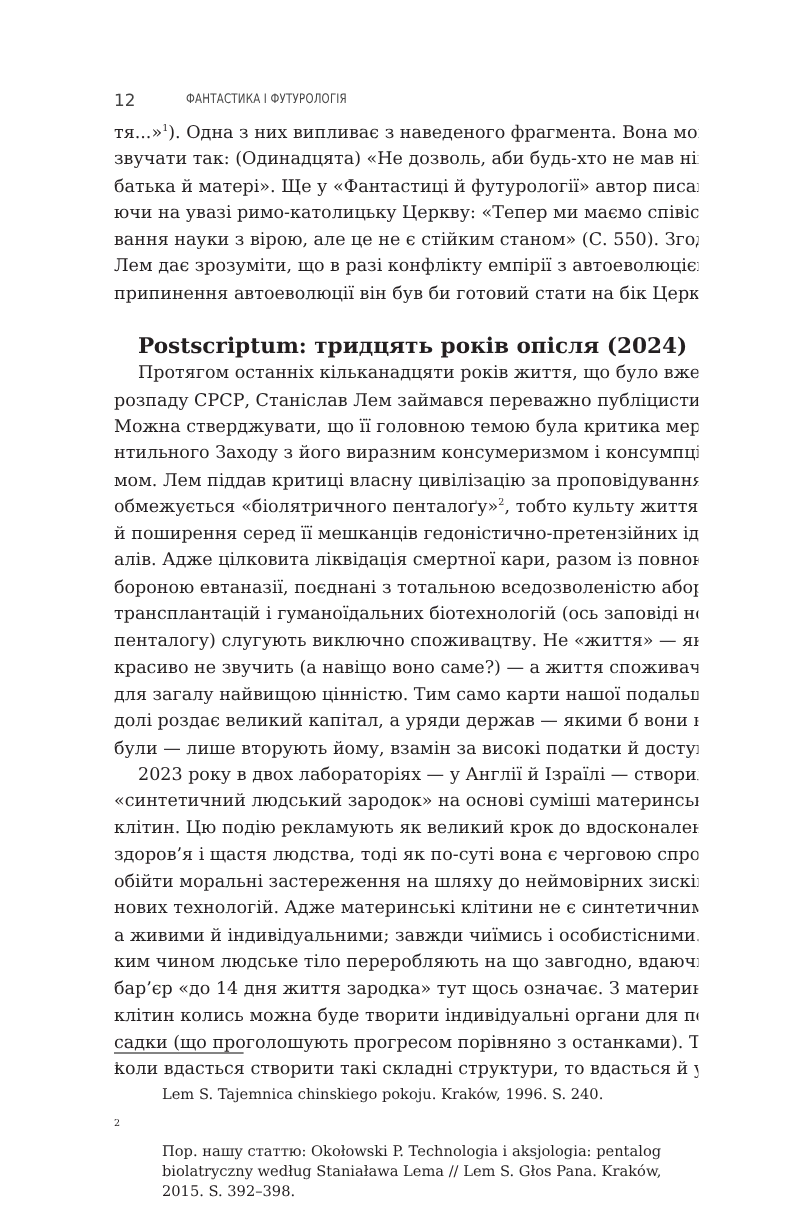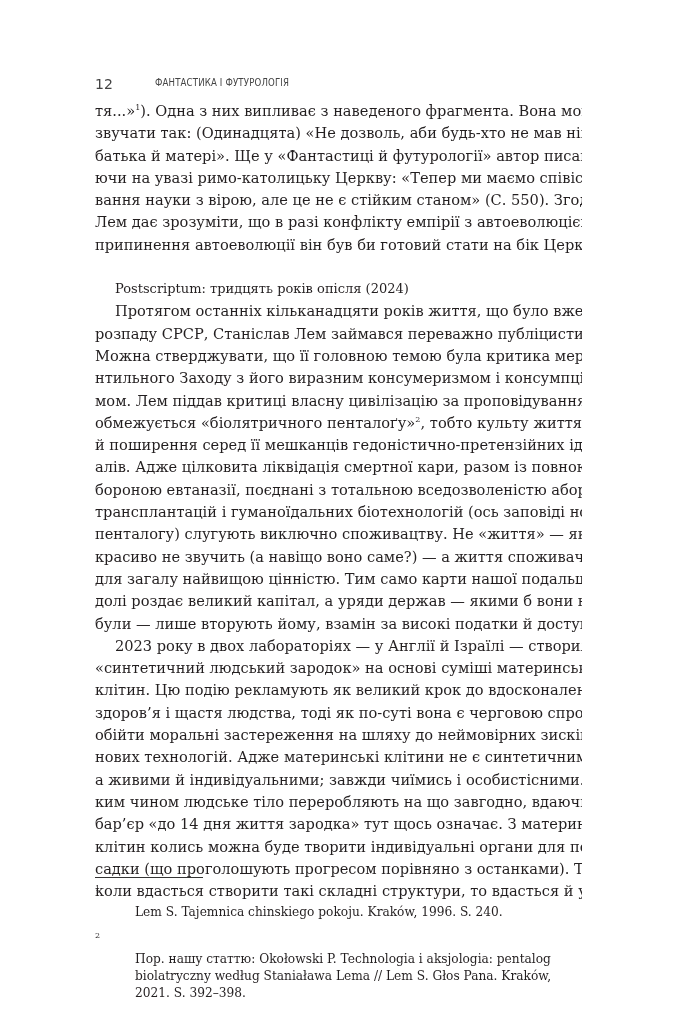--- a/index.html
+++ b/index.html
@@ -4,21 +4,21 @@
   <style>
     html, body { margin: 0; padding: 0; background: #ffffff; }
     body { width: 674px; height: 1024px; position: relative; overflow: hidden; color: #231f20; }
     .header { position: absolute; left: 95px; top: 60px; display: flex; align-items: flex-start; margin-top: 16px; }
     .page-num { font-family: "DejaVu Sans", sans-serif; font-size: 14px; color: #444; width: 60px; letter-spacing: 0; }
     .running-title { font-family: "DejaVu Sans", sans-serif; font-size: 11px; color: #444; transform: scaleX(0.78); transform-origin: left center; letter-spacing: 0.2px; }
     .body { position: absolute; left: 95px; top: 100px; width: 487px; font-family: "DejaVu Serif", serif; font-size: 14.6px; line-height: 22.3px; text-align: justify; }
     .line { display: block; white-space: nowrap; text-align: justify; text-align-last: justify; height: 22.3px; overflow: hidden; }
     .line.last { text-align-last: left; }
     .indent { padding-left: 20px; }
-    .heading { font-family: "DejaVu Serif", serif; font-weight: normal; font-size: 13px; margin-top: 22px; padding-left: 20px; height: 22.3px; }
+    .heading { font-family: "DejaVu Serif", serif; font-weight: bold; font-size: 18px; margin-top: 22px; padding-left: 20px; height: 22.3px; }
     sup { font-size: 8px; line-height: 0; vertical-align: super; }
     .fn-rule { position: absolute; left: 95px; top: 877px; width: 108px; border-top: 1px solid #333; }
     .footnotes { position: absolute; left: 95px; top: 880px; width: 487px; font-family: "DejaVu Serif", serif; font-size: 12.2px; line-height: 17px; }
     .fn { display: flex; margin-bottom: 6px; }
     .fn-mark { width: 40px; font-size: 8px; line-height: 17px; }
     .fn-text { flex: 1; margin-top: 24px; }
   </style>
 </head>
 <body>
 
@@ -76,15 +76,15 @@
 
 <div class="fn-rule"></div>
 
 <div class="footnotes">
   <div class="fn">
     <span class="fn-mark">1</span>
     <span class="fn-text">Lem S. Tajemnica chinskiego pokoju. Kraków, 1996. S. 240.</span>
   </div>
   <div class="fn">
     <span class="fn-mark">2</span>
-    <span class="fn-text">Пор. нашу статтю: Okołowski P. Technologia i aksjologia: pentalog biolatryczny według Staniaława Lema // Lem S. Głos Pana. Kraków, 2021. S. 392–398.</span>
+    <span class="fn-text">Пор. нашу статтю: Okołowski P. Technologia i aksjologia: pentalog biolatryczny według Staniaława Lema // Lem S. Głos Pana. Kraków, 2015. S. 392–398.</span>
   </div>
 </div>
 
 </body></html>

